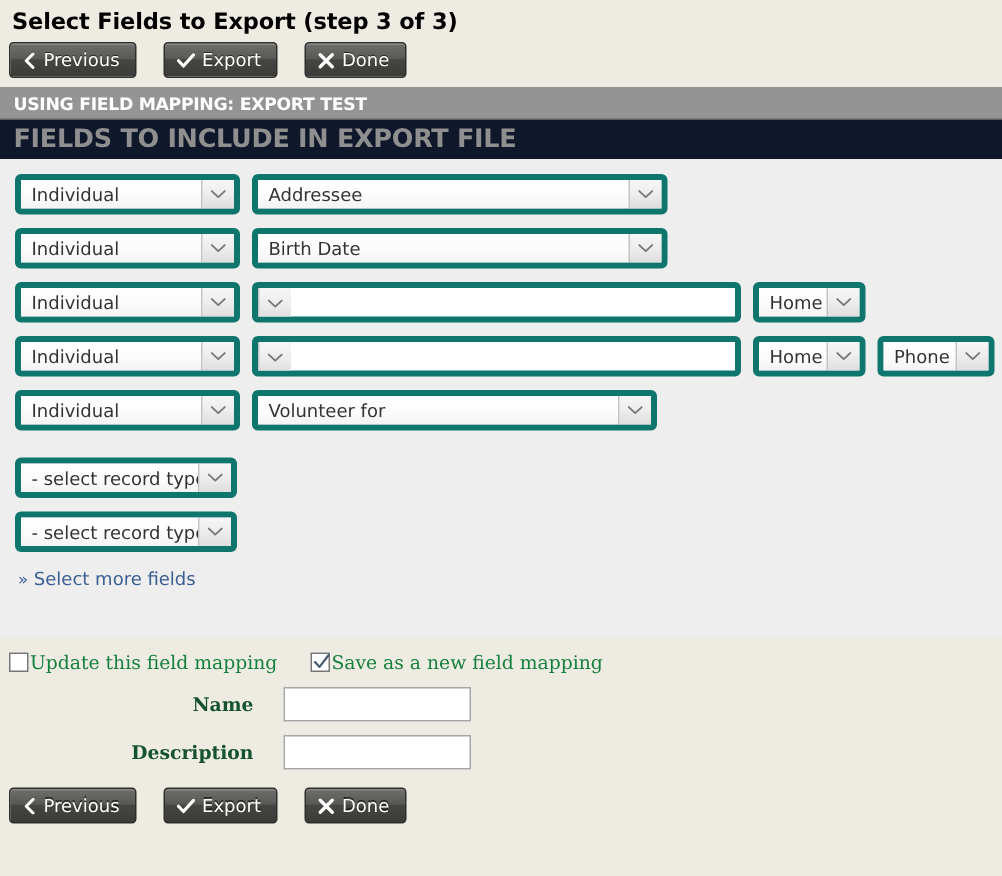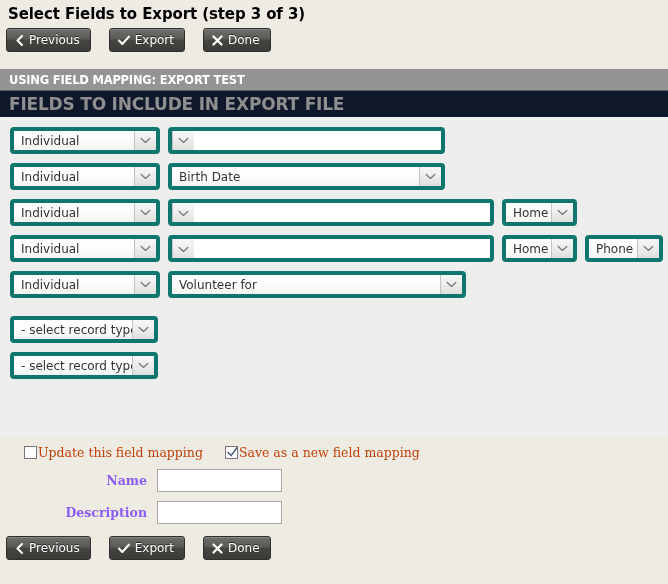--- a/index.html
+++ b/index.html
@@ -55,21 +55,21 @@
     font-size: 11px;
     line-height: 1;
     display: inline-block;
     font-weight: bold;
   }
   .btn .btn-ico svg { display: block; }
   .btn-label { line-height: 1; }
 
   
   .mapping-bar {
-    margin-top: 17px;
+    margin-top: 6px;
     height: 22px;
     background: #949494;
     border-bottom: 1px solid #5f5f5f;
     color: #ffffff;
     font-weight: bold;
     font-size: 11.5px;
     letter-spacing: -0.2px;
     display: flex;
     align-items: center;
     padding-left: 9px;
@@ -136,21 +136,21 @@
     background: linear-gradient(to bottom, #f6f6f6 0%, #ededed 50%, #dedede 100%);
     display: flex;
     align-items: center;
     justify-content: center;
   }
   .sel .sel-arrow svg { display: block; }
 
   .w-record  { width: 150px; }
   .w-field-2 { width: 277px; }
   .w-field-3 { width: 326px; flex-direction: column; }
-  .w-field-5 { width: 298px; }
+  .w-field-5 { width: 270px; }
   .w-sub-sm  { width: 75px; }
   .w-sub-md  { width: 78px; }
   .w-sub-org { width: 220px; }
   .w-blank   { width: 148px; }
 
   
   .more-link {
     padding: 2px 0 0 12px;
     font-size: 12px;
     color: #3a5f93;
@@ -160,24 +160,24 @@
   .more-link .more-text { text-decoration: none; }
 
   
   .save-panel {
     background: #eeece2;
     padding-top: 9px;
   }
   .checkbox-row {
     display: flex;
     align-items: center;
-    padding-left: 24px;
+    padding-left: 6px;
     gap: 0;
     font-size: 12.5px;
-    color: #c2410c;
+    color: #15803d;
     font-family: "DejaVu Serif", "Liberation Serif", serif;
   }
   .cbx {
     width: 13px;
     height: 13px;
     border: 1px solid #767676;
     background: #ffffff;
     box-sizing: border-box;
     display: inline-block;
     position: relative;
@@ -188,26 +188,26 @@
   .cbx svg { position: absolute; top: -1px; left: 0px; }
   .cbx-label { cursor: default; white-space: nowrap; }
   .gap-mid { width: 22px; flex: 0 0 22px; }
 
   .form-row {
     display: flex;
     align-items: center;
     margin-top: 9px;
   }
   .form-label {
-    width: 157px;
+    width: 189px;
     text-align: right;
-    padding-right: 10px;
+    padding-right: 20px;
     box-sizing: border-box;
     font-size: 12.5px;
-    color: #8b5cf6;
+    color: #14532d;
     font-family: "DejaVu Serif", "Liberation Serif", serif;
     font-weight: bold;
   }
   .form-input {
     width: 125px;
     height: 23px;
     box-sizing: border-box;
     border: 1px solid #a6a6a6;
     background: #ffffff;
     font-size: 12px;
@@ -258,20 +258,21 @@
   <div class="field-row">
     <div class="sel w-record">
       <span class="sel-text">Individual</span>
       <span class="sel-arrow">
         <svg width="11" height="7" viewBox="0 0 11 7">
             <path d="M1.2 1.4 L5.5 5.4 L9.8 1.4" stroke="#787878" stroke-width="1.3" fill="none" stroke-linecap="round" stroke-linejoin="round"></path>
           </svg>
       </span>
     </div>
     <div class="sel w-field-2">
+      <span class="sel-text">Addressee</span>
       <span class="sel-arrow">
         <svg width="11" height="7" viewBox="0 0 11 7">
             <path d="M1.2 1.4 L5.5 5.4 L9.8 1.4" stroke="#787878" stroke-width="1.3" fill="none" stroke-linecap="round" stroke-linejoin="round"></path>
           </svg>
       </span>
     </div>
   </div>
 
   <div class="field-row">
     <div class="sel w-record">
@@ -390,20 +391,24 @@
     <div class="sel w-blank">
       <span class="sel-text">- select record type -</span>
       <span class="sel-arrow">
         <svg width="11" height="7" viewBox="0 0 11 7">
             <path d="M1.2 1.4 L5.5 5.4 L9.8 1.4" stroke="#787878" stroke-width="1.3" fill="none" stroke-linecap="round" stroke-linejoin="round"></path>
           </svg>
       </span>
     </div>
   </div>
 
+  <div class="more-link">
+    <span class="chev">»</span>
+    <span class="more-text">Select more fields</span>
+  </div>
 </div>
 
 <div class="save-panel">
 
   <div class="checkbox-row">
     <span class="cbx"></span>
     <span class="cbx-label">Update this field mapping</span>
     <span class="gap-mid"></span>
     <span class="cbx">
       <svg width="13" height="13" viewBox="0 0 13 13">

